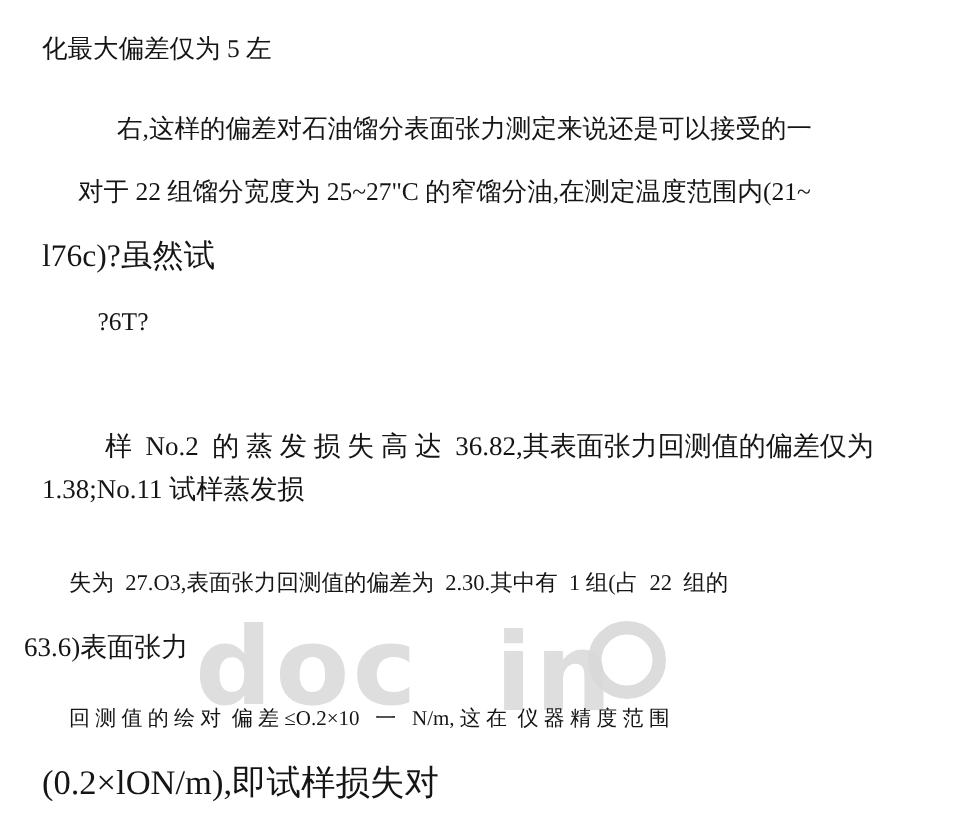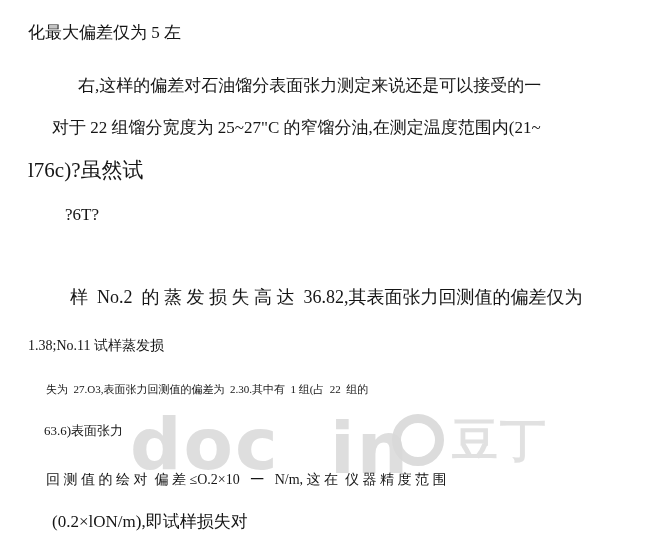--- a/index.html
+++ b/index.html
@@ -77,28 +77,27 @@
     color: #151515;
   }
 </style>
 </head>
 <body>
 
 <div id="watermark">
   <span class="wm-text wm-doc">doc</span>
   <span class="wm-ring"></span>
   <span class="wm-text wm-in">in</span>
-  <span class="wm-text wm-cn">豆丁</span>
 </div>
 
 <div id="page">
     <div class="line" style="left: 28px; top: 23px; font-size: 17px; text-align: center;">化最大偏差仅为 5 左</div>
     <div class="line" style="left: 42px; top: 76px; font-size: 17px; margin-left: 36px;">右,这样的偏差对石油馏分表面张力测定来说还是可以接受的一</div>
     <div class="line" style="left: 52px; top: 118px; font-size: 17px;">对于 22 组馏分宽度为 25~27"C 的窄馏分油,在测定温度范围内(21~</div>
     <div class="line" style="left: 28px; top: 160px; font-size: 21px;">l76c)?虽然试</div>
     <div class="line" style="left: 65px; top: 205px; font-size: 17px;">?6T?</div>
     <div class="line" style="left: 46px; top: 287px; font-size: 18px; margin-left: 24px;">样  No.2  的 蒸 发 损 失 高 达  36.82,其表面张力回测值的偏差仅为</div>
-    <div class="line" style="left: 28px; top: 336px; font-size: 14px;">1.38;No.11 试样蒸发损</div>
-    <div class="line" style="left: 46px; top: 379px; font-size: 11px;">失为  27.O3,表面张力回测值的偏差为  2.30.其中有  1 组(占  22  组的</div>
-    <div class="line" style="left: 44px; top: 421px; font-size: 13px;">63.6)表面张力</div>
+    <div class="line" style="left: 28px; top: 316px; font-size: 18px;">1.38;No.11 试样蒸发损</div>
+    <div class="line" style="left: 46px; top: 379px; font-size: 15px;">失为  27.O3,表面张力回测值的偏差为  2.30.其中有  1 组(占  22  组的</div>
+    <div class="line" style="left: 16px; top: 421px; font-size: 18px;">63.6)表面张力</div>
     <div class="line" style="left: 46px; top: 470px; font-size: 14px;">回 测 值 的 绘 对  偏 差 ≤O.2×10   一   N/m, 这 在  仪 器 精 度 范 围</div>
-    <div class="line" style="left: 28px; top: 512px; font-size: 17px; margin-left: 24px;">(0.2×lON/m),即试样损失对</div>
+    <div class="line" style="left: 28px; top: 512px; font-size: 23px;">(0.2×lON/m),即试样损失对</div>
   </div>
 
 </body></html>

